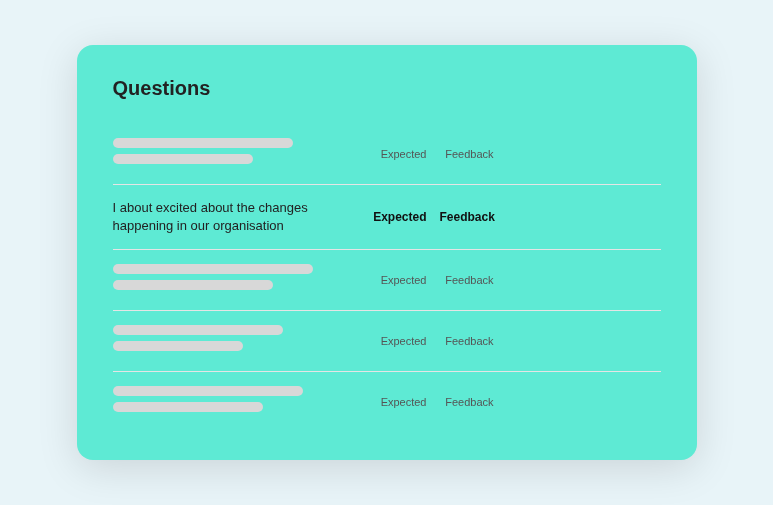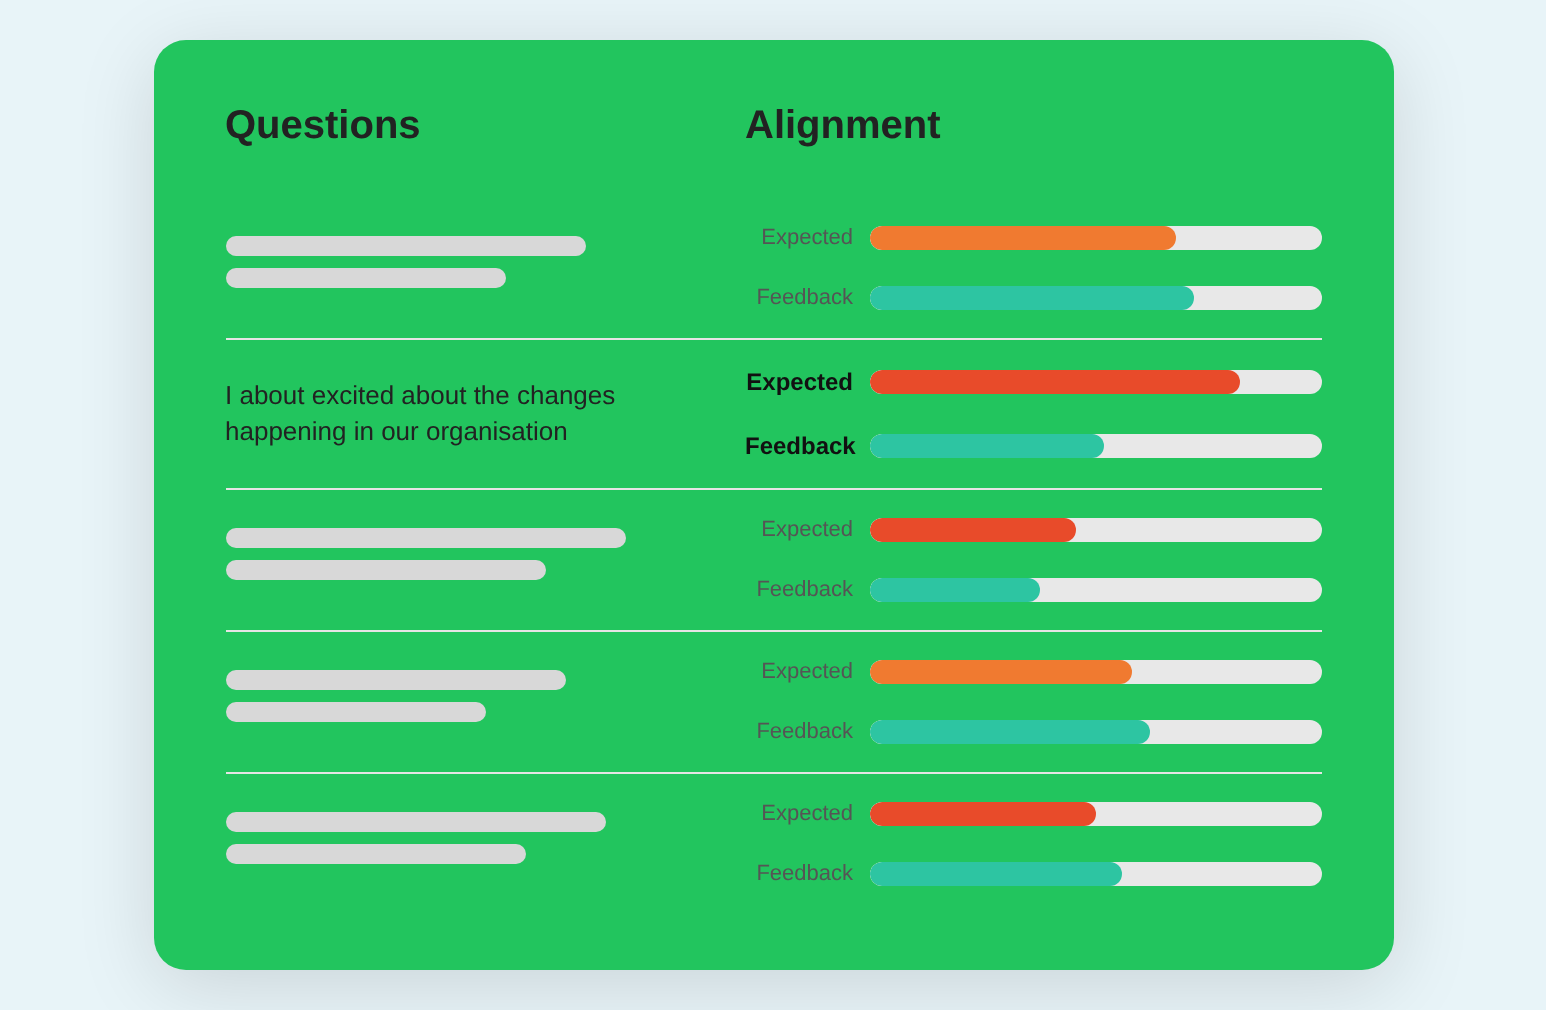--- a/index.html
+++ b/index.html
@@ -9,21 +9,21 @@
       height: 505px;
       background: #e8f4f8;
       display: flex;
       align-items: center;
       justify-content: center;
       font-family: 'Segoe UI', Arial, sans-serif;
       overflow: hidden;
     }
 
     .card {
-      background: #22c55e;
+      background: #5eead4;
       border-radius: 16px;
       box-shadow: 0 8px 40px rgba(0,0,0,0.13);
       width: 620px;
       padding: 32px 36px 28px 36px;
     }
 
     .table-header {
       display: flex;
       align-items: baseline;
       margin-bottom: 18px;
@@ -70,22 +70,22 @@
     .question-text {
       font-size: 13px;
       color: #222;
       line-height: 1.4;
       font-weight: 400;
     }
 
     .alignment-cell {
       flex: 1;
       display: flex;
-      flex-direction: column;
-      gap: 18px;
+      flex-direction: row;
+      gap: 5px;
     }
 
     .bar-row {
       display: flex;
       align-items: center;
       gap: 8px;
     }
 
     .bar-label {
       font-size: 11px;
@@ -117,21 +117,20 @@
       color: #111;
       font-size: 12px;
     }
   </style>
 </head>
 <body>
 
 <div class="card">
   <div class="table-header">
     <div class="col-questions">Questions</div>
-    <div class="col-alignment">Alignment</div>
   </div>
 
   <div id="rows-container">
       <div class="table-row">
         <div class="question-cell">
           <div class="question-placeholder" style="width: 180px;"></div>
           <div class="question-placeholder" style="width: 140px;"></div>
         </div>
         <div class="alignment-cell">
           <div class="bar-row">

